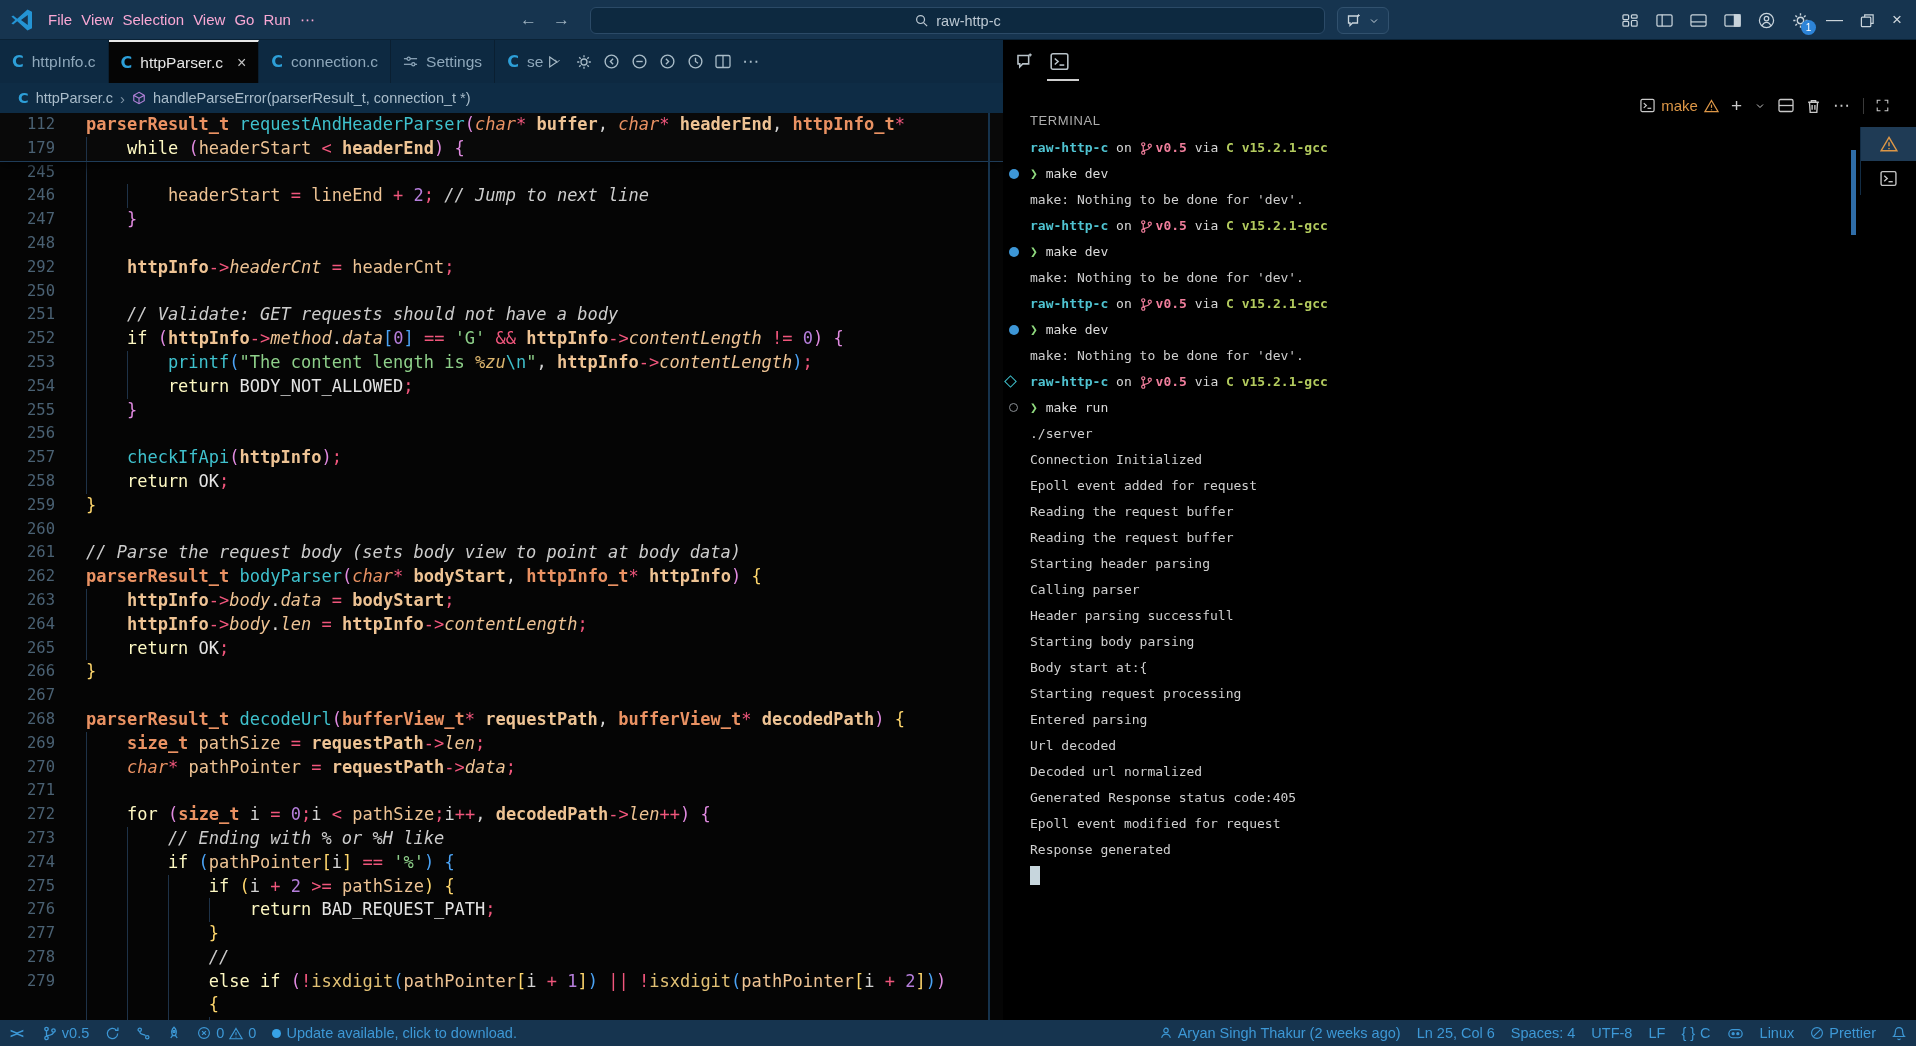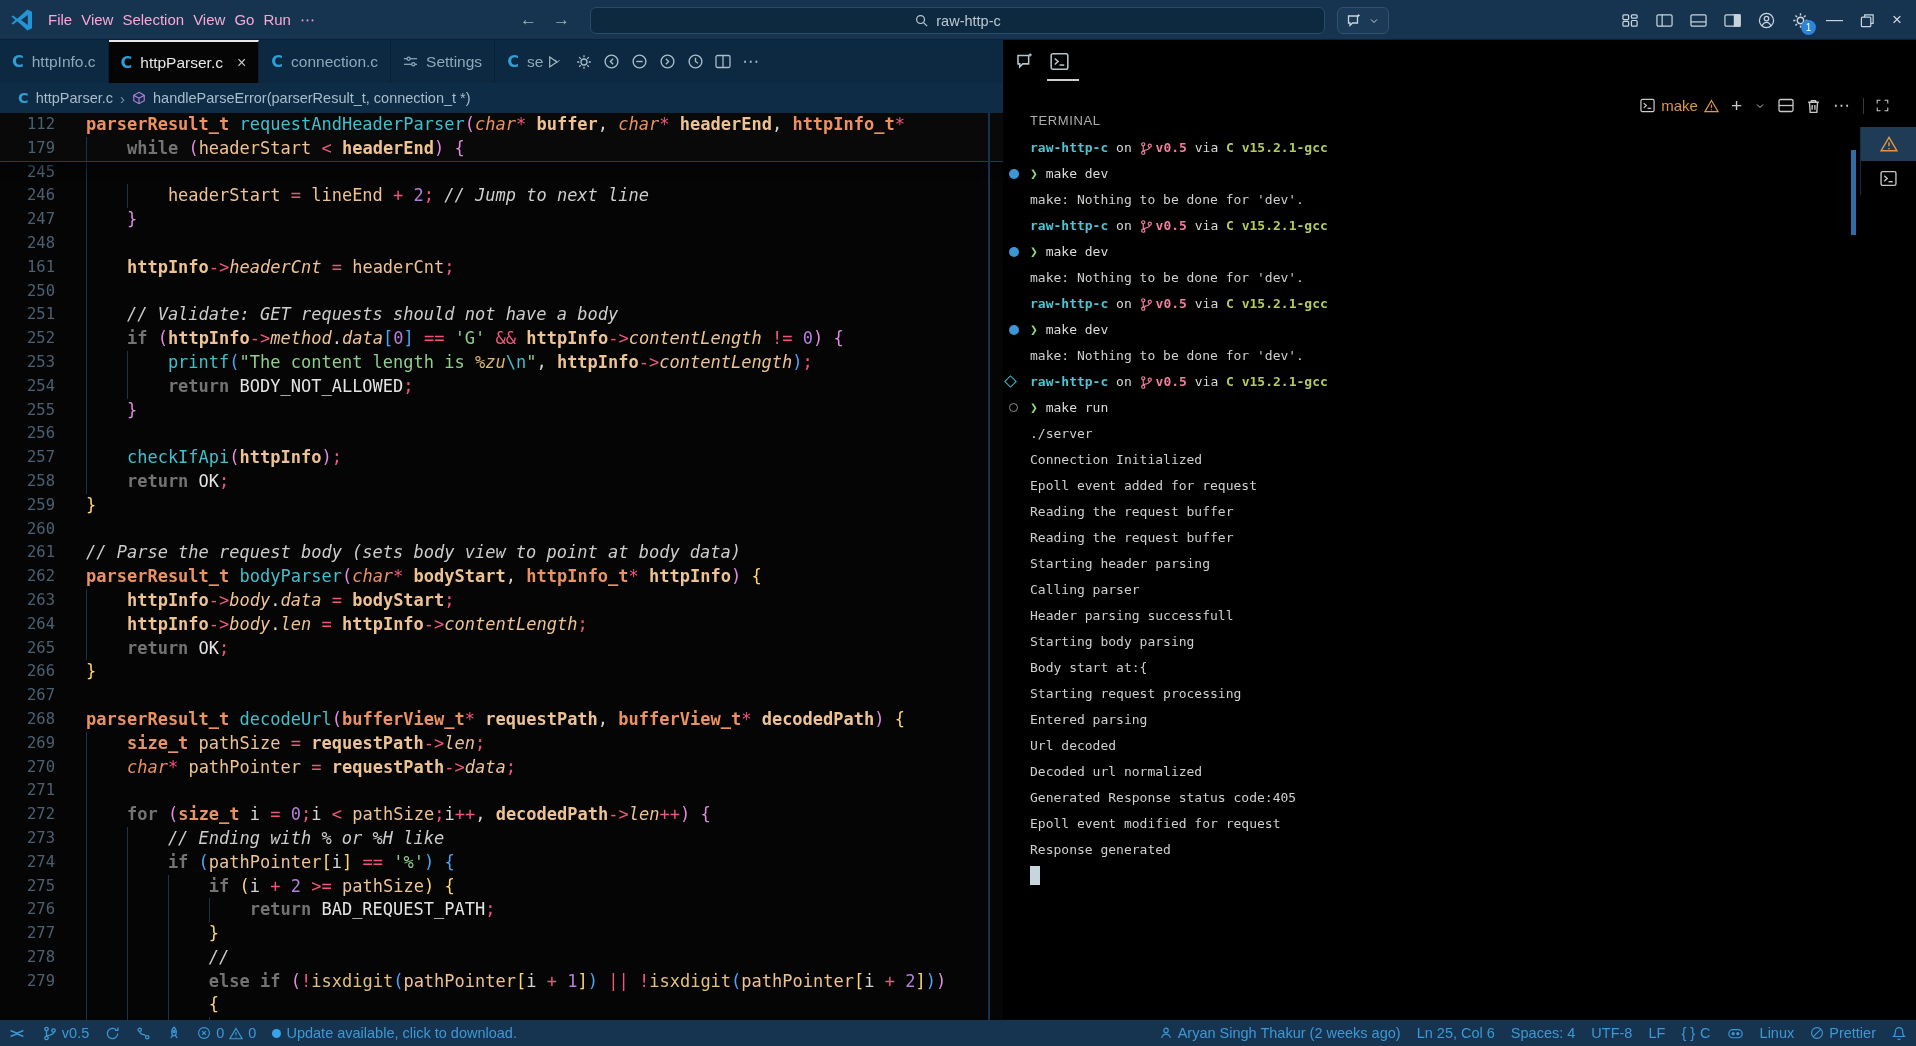--- a/index.html
+++ b/index.html
@@ -55,21 +55,21 @@
   .ind{display:inline-block;width:4ch;height:23.8px;border-left:1px solid #1e3248;vertical-align:top}
   #code-lines{padding-top:47.6px}
   .sticky{position:absolute;left:0;top:0;right:0;background:#090909;border-bottom:1px solid #1f3c58;
     box-shadow:0 5px 9px rgba(0,0,0,.6)}
   .divider{position:absolute;left:988px;top:113px;width:2px;height:907px;background:#16334d}
 
   .tk-typ{color:#ea9263;font-weight:bold}
   .tk-typi{color:#ea9263;font-style:italic}
   .tk-fn{color:#3fc1cd}
   .tk-fny{color:#e2c175}
-  .tk-kw{color:#737373;font-weight:bold}
+  .tk-kw{color:#fef9c3;font-weight:normal}
   .tk-var{color:#eec394}
   .tk-vb{color:#eec394;font-weight:bold}
   .tk-fld{color:#eec394;font-style:italic}
   .tk-op{color:#f0567c}
   .tk-num{color:#b57edb}
   .tk-str{color:#8ed08a}
   .tk-fmt{color:#dcb56e;font-style:italic}
   .tk-esc{color:#3fc1cd}
   .tk-const{color:#e4e4e4}
   .tk-cmt{color:#cdcdcd;font-style:italic}
@@ -274,21 +274,21 @@
     </svg>
     <span>handleParseError(parserResult_t, connection_t *)</span>
   </div>
 
   <div class="code-area">
     <div id="code-lines">
         <div class="code-row"><span class="gutter">245</span><span class="ind"></span></div>
         <div class="code-row"><span class="gutter">246</span><span class="ind"></span><span class="ind"></span><span class="tk-var">headerStart</span><span class="tk-op"> = </span><span class="tk-var">lineEnd</span><span class="tk-op"> + </span><span class="tk-num">2</span><span class="tk-op">;</span><span class="tk-pln"> </span><span class="tk-cmt">// Jump to next line</span></div>
         <div class="code-row"><span class="gutter">247</span><span class="ind"></span><span class="tk-b2">}</span></div>
         <div class="code-row"><span class="gutter">248</span><span class="ind"></span></div>
-        <div class="code-row"><span class="gutter">161</span><span class="ind"></span><span class="tk-vb">httpInfo</span><span class="tk-op">-&gt;</span><span class="tk-fld">headerCnt</span><span class="tk-op"> = </span><span class="tk-var">headerCnt</span><span class="tk-op">;</span></div>
+        <div class="code-row"><span class="gutter">292</span><span class="ind"></span><span class="tk-vb">httpInfo</span><span class="tk-op">-&gt;</span><span class="tk-fld">headerCnt</span><span class="tk-op"> = </span><span class="tk-var">headerCnt</span><span class="tk-op">;</span></div>
         <div class="code-row"><span class="gutter">250</span><span class="ind"></span></div>
         <div class="code-row"><span class="gutter">251</span><span class="ind"></span><span class="tk-cmt">// Validate: GET requests should not have a body</span></div>
         <div class="code-row"><span class="gutter">252</span><span class="ind"></span><span class="tk-kw">if</span><span class="tk-pln"> </span><span class="tk-b2">(</span><span class="tk-vb">httpInfo</span><span class="tk-op">-&gt;</span><span class="tk-fld">method</span><span class="tk-pln">.</span><span class="tk-fld">data</span><span class="tk-b3">[</span><span class="tk-num">0</span><span class="tk-b3">]</span><span class="tk-op"> == </span><span class="tk-str">'G'</span><span class="tk-op"> &amp;&amp; </span><span class="tk-vb">httpInfo</span><span class="tk-op">-&gt;</span><span class="tk-fld">contentLength</span><span class="tk-op"> != </span><span class="tk-num">0</span><span class="tk-b2">)</span><span class="tk-pln"> </span><span class="tk-b2">{</span></div>
         <div class="code-row"><span class="gutter">253</span><span class="ind"></span><span class="ind"></span><span class="tk-fn">printf</span><span class="tk-b3">(</span><span class="tk-str">"The content length is </span><span class="tk-fmt">%zu</span><span class="tk-esc">\n</span><span class="tk-str">"</span><span class="tk-pln">, </span><span class="tk-vb">httpInfo</span><span class="tk-op">-&gt;</span><span class="tk-fld">contentLength</span><span class="tk-b3">)</span><span class="tk-op">;</span></div>
         <div class="code-row"><span class="gutter">254</span><span class="ind"></span><span class="ind"></span><span class="tk-kw">return</span><span class="tk-pln"> </span><span class="tk-const">BODY_NOT_ALLOWED</span><span class="tk-op">;</span></div>
         <div class="code-row"><span class="gutter">255</span><span class="ind"></span><span class="tk-b2">}</span></div>
         <div class="code-row"><span class="gutter">256</span><span class="ind"></span></div>
         <div class="code-row"><span class="gutter">257</span><span class="ind"></span><span class="tk-fn">checkIfApi</span><span class="tk-b2">(</span><span class="tk-vb">httpInfo</span><span class="tk-b2">)</span><span class="tk-op">;</span></div>
         <div class="code-row"><span class="gutter">258</span><span class="ind"></span><span class="tk-kw">return</span><span class="tk-pln"> </span><span class="tk-const">OK</span><span class="tk-op">;</span></div>
         <div class="code-row"><span class="gutter">259</span><span class="tk-b1">}</span></div>

